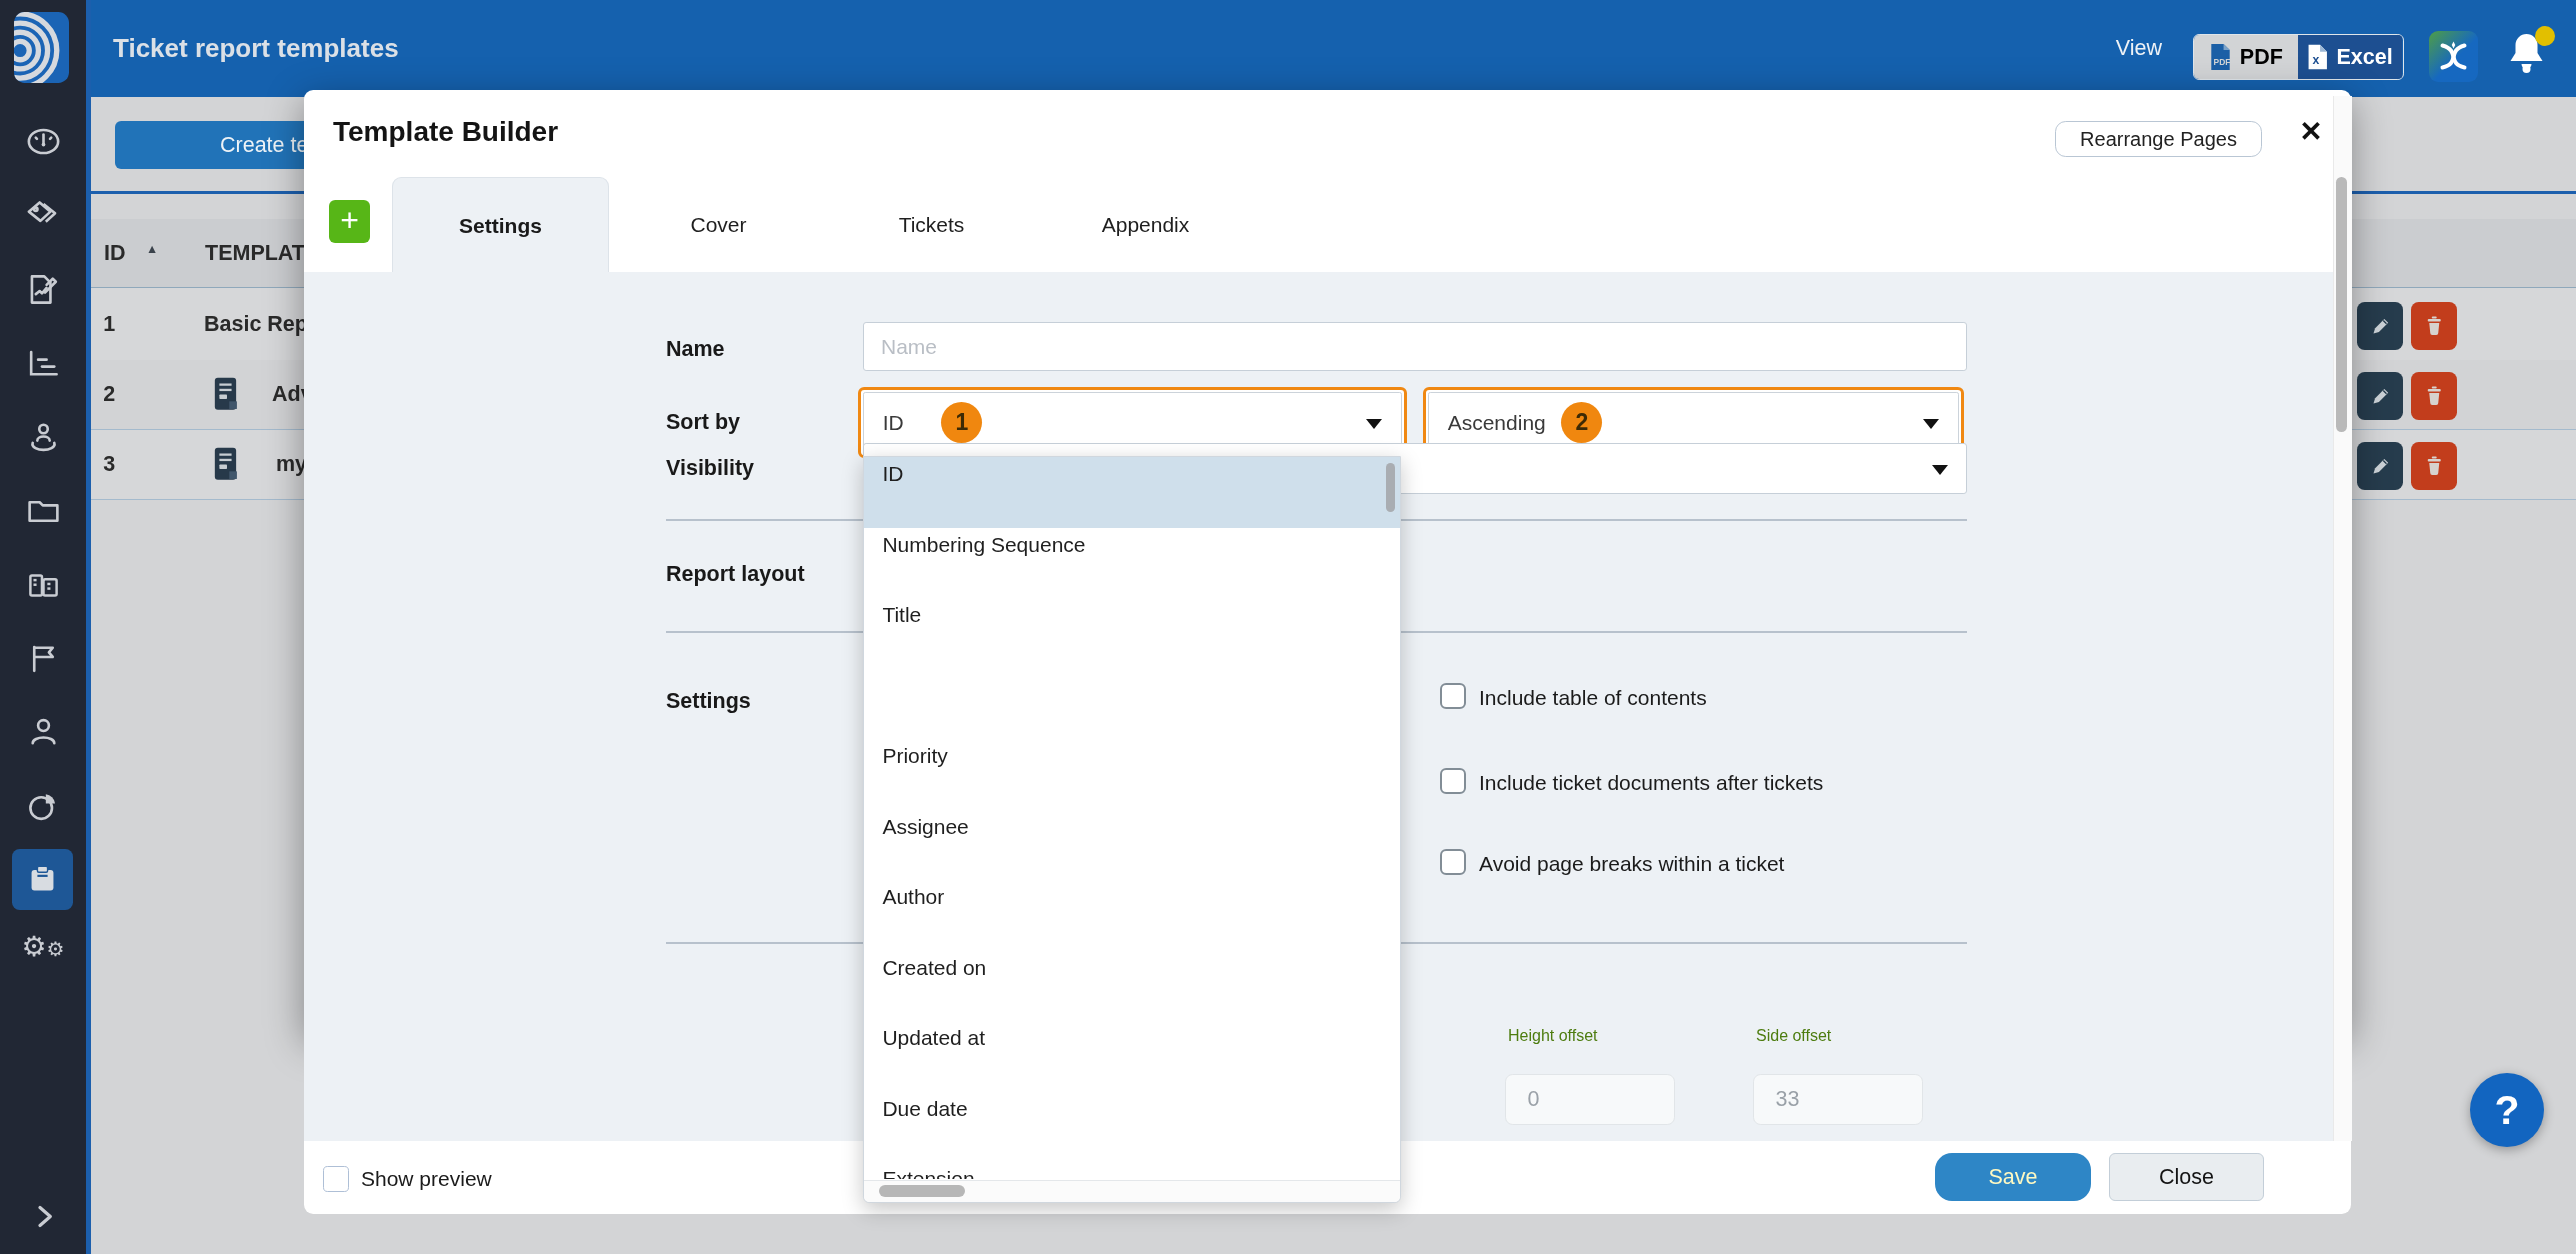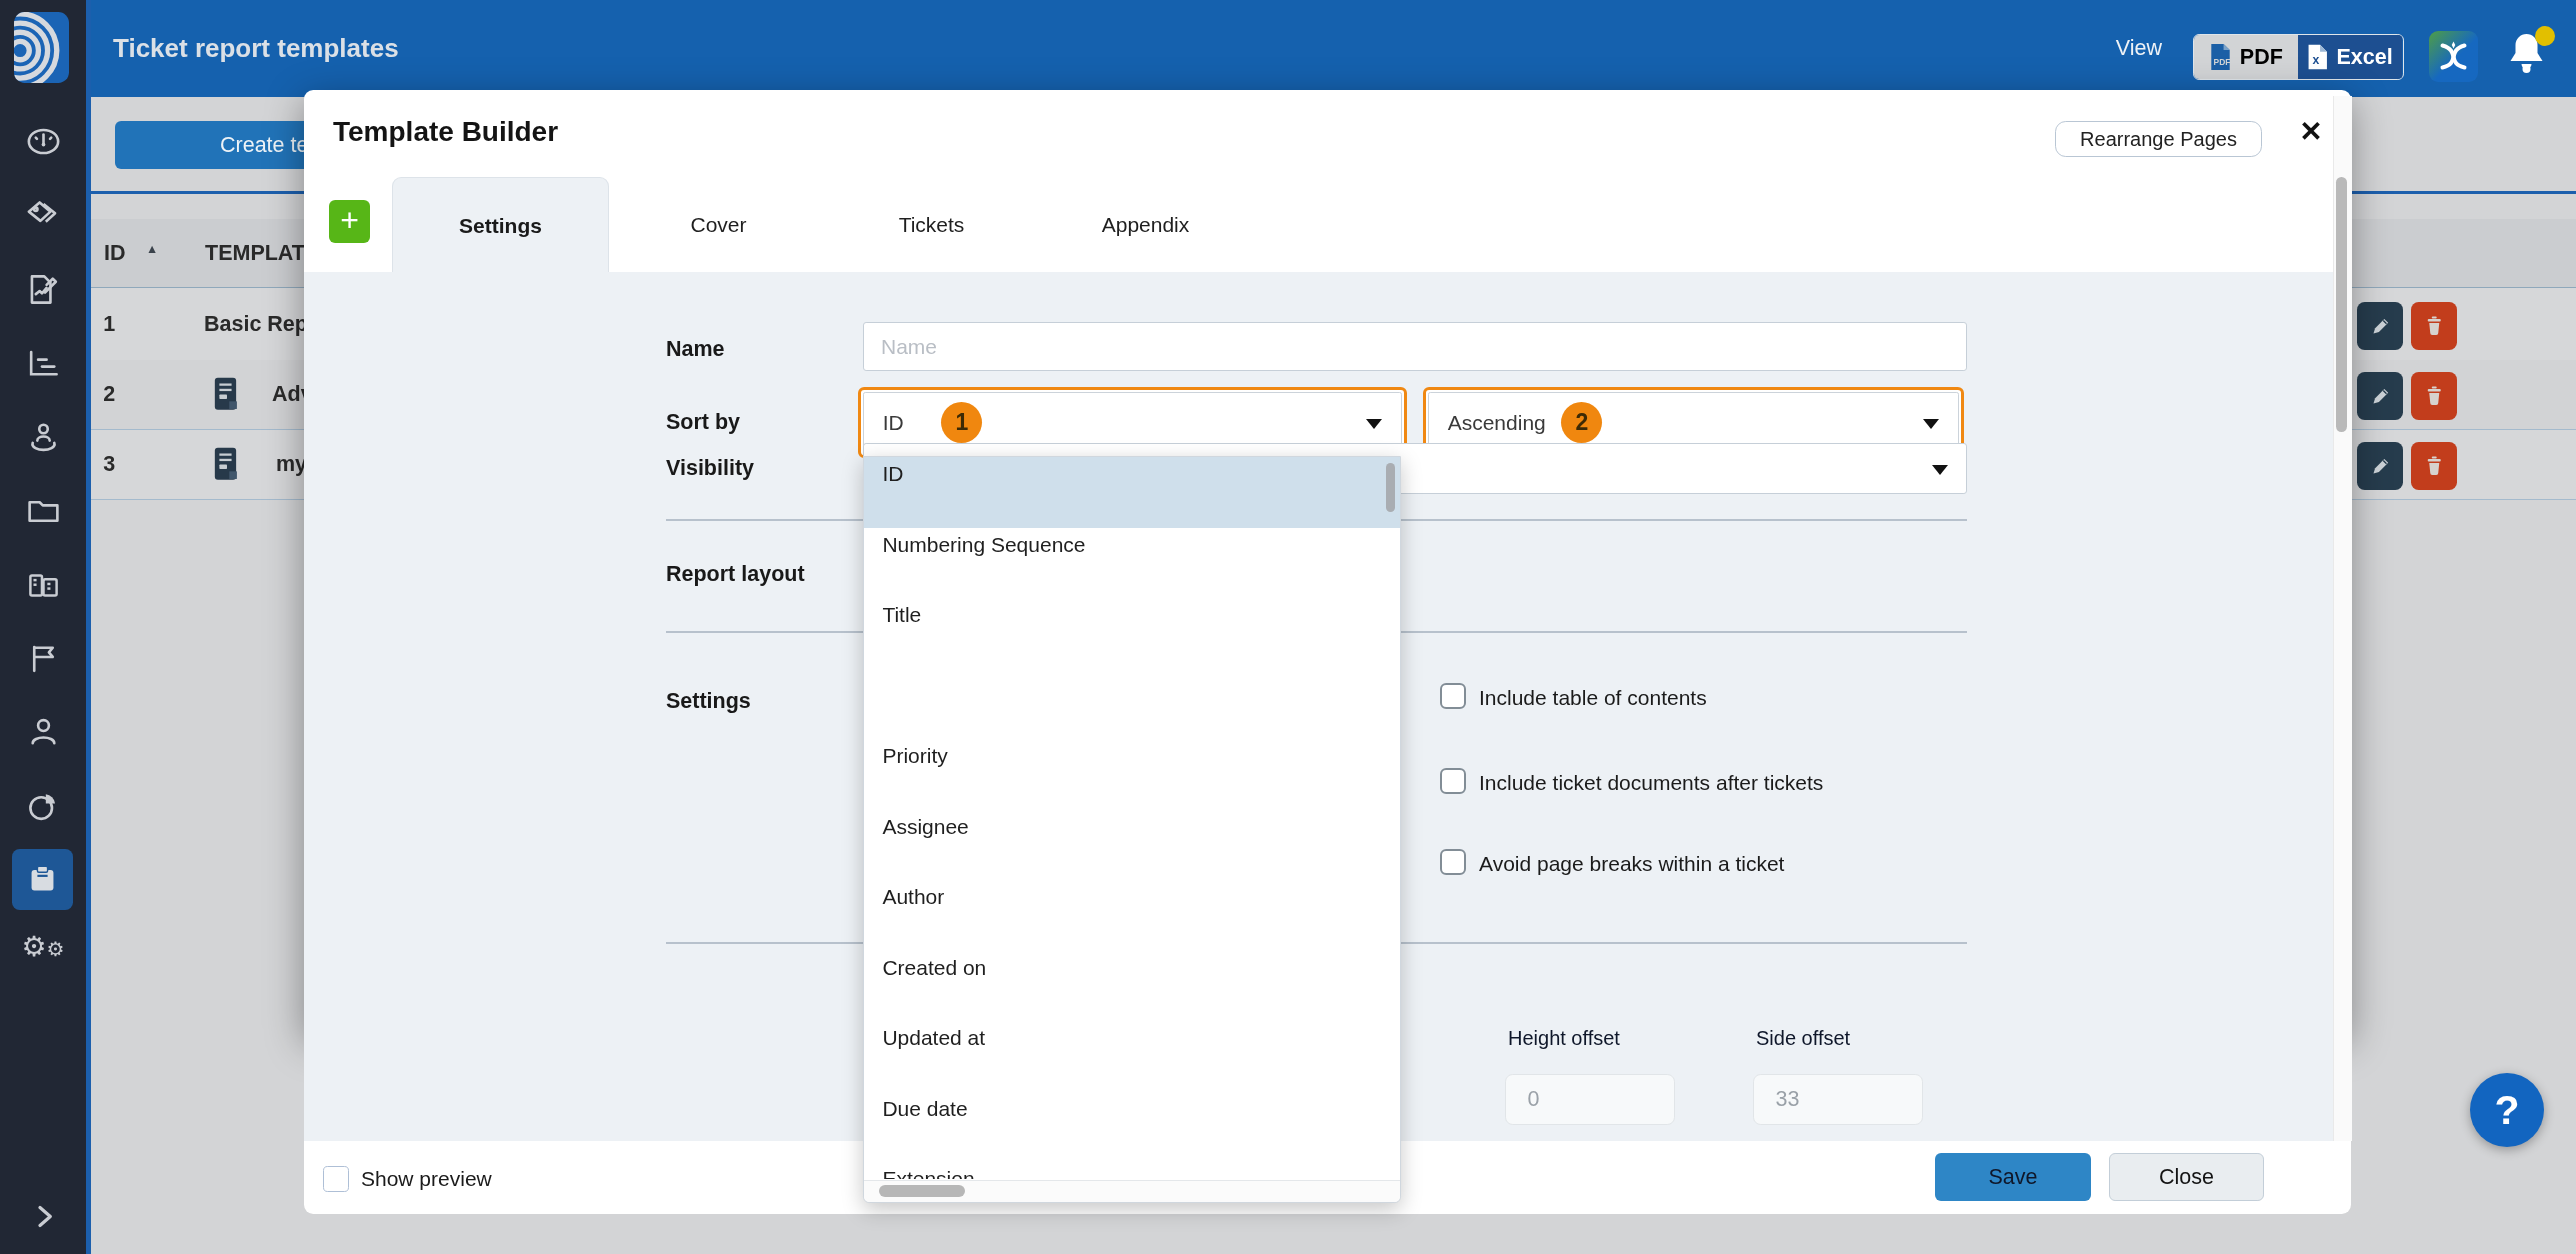--- a/index.html
+++ b/index.html
@@ -61,25 +61,25 @@
   .vis-select{left:559px;top:353px;width:1104px;height:51px;border:1.5px solid #c6cfd8;border-radius:3.1px;background:#ffffff;box-sizing:border-box;}
   .dd-panel{left:559px;top:366px;width:538px;height:747px;background:#ffffff;border:1.5px solid #d0d7de;border-radius:0 0 6.1px 6.1px;box-shadow:0 6.1px 21.5px rgba(0,0,0,.22);z-index:15;box-sizing:border-box;}
   .dd-list{position:absolute;left:0;top:0;width:100%;height:722px;overflow:hidden;}
   .dd-item{position:absolute;left:0;width:100%;height:71px;font-size:21px;color:#1f1f1f;padding:4.6px 0 0 18.4px;box-sizing:border-box;}
   .dd-sel{background:#cfdfeb;}
   .dd-vthumb{position:absolute;right:4.6px;top:6.1px;width:9.2px;height:49px;background:#a9adb2;border-radius:4.6px;}
   .dd-hbar{position:absolute;left:0;bottom:0;width:100%;height:21.5px;background:#fbfbfb;border-top:0.8px solid #e4e7ea;border-radius:0 0 6.1px 6.1px;}
   .dd-hthumb{position:absolute;left:15.3px;top:4.6px;width:86px;height:12.3px;background:#b7b7b7;border-radius:6.1px;}
   .chk{position:absolute;width:26px;height:26px;background:#ffffff;border:2.3px solid #828d96;border-radius:6.1px;box-sizing:border-box;}
   .chk-label{position:absolute;font-size:21px;color:#1b1b1b;}
-  .off-label{position:absolute;font-size:20px;color:#0f172a;}
+  .off-label{position:absolute;font-size:16px;color:#4d7c0f;}
   .off-input{position:absolute;width:170px;height:51px;background:#f7f9fa;border:1.5px solid #e1e5e8;border-radius:7.7px;font-size:21.5px;color:#9aa1a8;padding:0 0 0 21.5px;box-sizing:border-box;outline:none;}
   .preview-chk{left:19px;top:1076px;width:26px;height:26px;background:#ffffff;border:1.5px solid #aebfd6;border-radius:4.6px;box-sizing:border-box;}
   .preview-label{left:57px;top:1076px;height:26px;line-height:26px;font-size:21px;color:#1b1b1b;}
-  .save-btn{left:1631px;top:1063px;width:156px;height:48px;background:#2e86c6;border:none;border-radius:6px;color:#0f172a;font-size:21.5px;}
+  .save-btn{left:1631px;top:1063px;width:156px;height:48px;background:#2e86c6;border:none;border-radius:17px;color:#fef9c3;font-size:21.5px;}
   .close-btn{left:1805px;top:1063px;width:155px;height:48px;background:#e9edf0;border:1.5px solid #c3ced8;border-radius:6.1px;color:#141414;font-size:21.5px;box-sizing:border-box;}
 </style>
 </head>
 <body>
 
 <div class="screen">
 
   <div class="abs topbar"></div>
   <div class="abs page-title">Ticket report templates</div>
   <div class="abs view-label">View</div>

